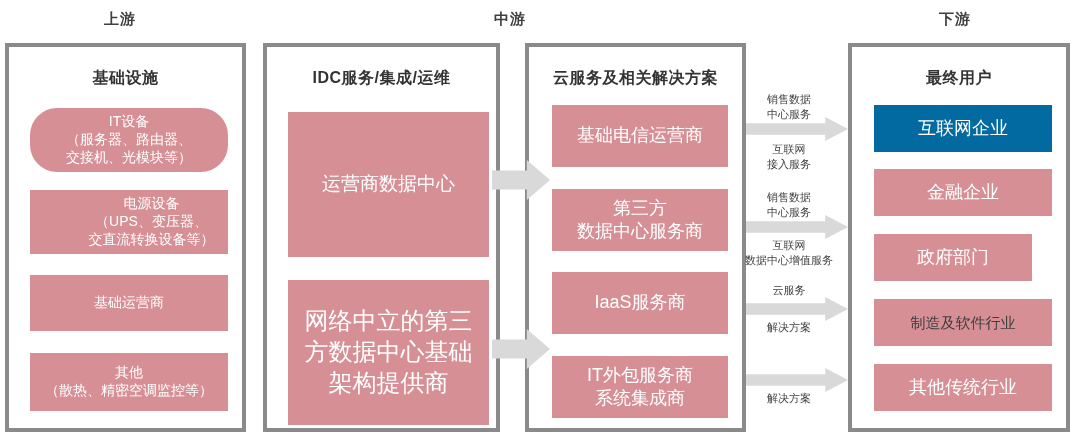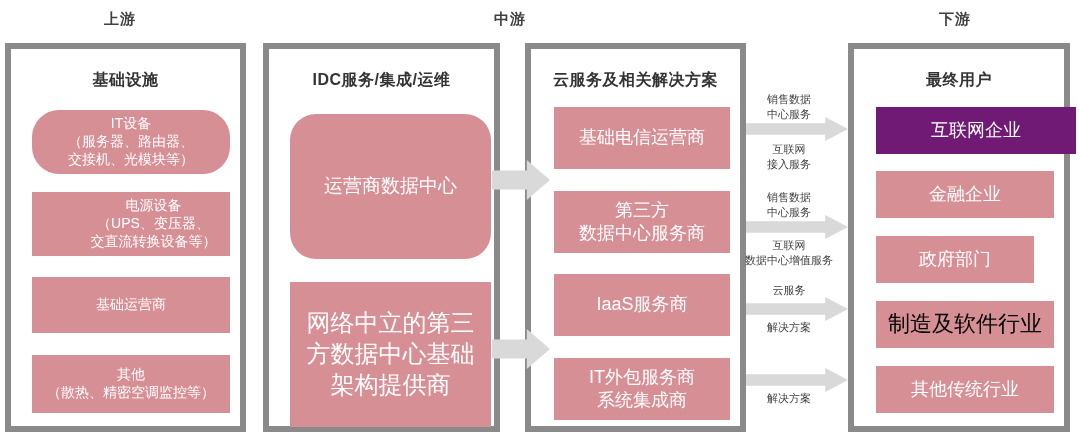--- a/index.html
+++ b/index.html
@@ -23,21 +23,21 @@
     letter-spacing:1px;
     white-space:nowrap;
     top:10px;
   }
 
   
   .panel{
     position:absolute;
     top:43px;
     height:389px;
-    border:6px solid #c4b5fd;
+    border:4px solid #c4b5fd;
     background:#ffffff;
     box-sizing:border-box;
   }
   .panel-title{
     position:absolute;
     left:0;right:0;
     top:21px;
     text-align:center;
     font-size:16px;
     font-weight:bold;
@@ -98,21 +98,21 @@
       <div class="pbox" style="left: 21px; top: 228px; width: 198px; height: 56px; font-size: 14px; background: rgb(215, 143, 150); color: rgb(255, 255, 255);">
         <span class="txt">基础运营商</span>
       </div>
       <div class="pbox" style="left: 21px; top: 306px; width: 198px; height: 58px; font-size: 14px; background: rgb(215, 143, 150); color: rgb(255, 255, 255);">
         <span class="txt">其他
 （散热、精密空调监控等）</span>
       </div>
     </div>
     <div class="panel" style="left: 263px; width: 237px; border-color: rgb(138, 138, 138);">
       <div class="panel-title" style="color: rgb(51, 51, 51);">IDC服务/集成/运维</div>
-      <div class="pbox" style="left: 21px; top: 65px; width: 201px; height: 145px; font-size: 19px; background: rgb(215, 143, 150); color: rgb(255, 255, 255); border-radius: 26px;">
+      <div class="pbox" style="left: 21px; top: 65px; width: 201px; height: 145px; font-size: 19px; background: rgb(215, 143, 150); color: rgb(255, 255, 255);">
         <span class="txt">运营商数据中心</span>
       </div>
       <div class="pbox" style="left: 21px; top: 233px; width: 201px; height: 145px; font-size: 24px; background: rgb(215, 143, 150); color: rgb(255, 255, 255);">
         <span class="txt">网络中立的第三
 方数据中心基础
 架构提供商</span>
       </div>
     </div>
     <div class="panel" style="left: 525px; width: 221px; border-color: rgb(138, 138, 138);">
       <div class="panel-title" style="color: rgb(51, 51, 51);">云服务及相关解决方案</div>
@@ -126,30 +126,30 @@
       <div class="pbox" style="left: 23px; top: 225px; width: 176px; height: 62px; font-size: 18px; background: rgb(215, 143, 150); color: rgb(255, 255, 255);">
         <span class="txt">IaaS服务商</span>
       </div>
       <div class="pbox" style="left: 23px; top: 309px; width: 176px; height: 62px; font-size: 18px; background: rgb(215, 143, 150); color: rgb(255, 255, 255);">
         <span class="txt">IT外包服务商
 系统集成商</span>
       </div>
     </div>
     <div class="panel" style="left: 848px; width: 222px; border-color: rgb(138, 138, 138);">
       <div class="panel-title" style="color: rgb(51, 51, 51);">最终用户</div>
-      <div class="pbox" style="left: 22px; top: 58px; width: 200px; height: 47px; font-size: 18px; background: #701a75; color: rgb(255, 255, 255);">
+      <div class="pbox" style="left: 22px; top: 58px; width: 178px; height: 47px; font-size: 18px; background: #0369a1; color: rgb(255, 255, 255);">
         <span class="txt">互联网企业</span>
       </div>
       <div class="pbox" style="left: 22px; top: 122px; width: 178px; height: 47px; font-size: 18px; background: rgb(215, 143, 150); color: rgb(255, 255, 255);">
         <span class="txt">金融企业</span>
       </div>
       <div class="pbox" style="left: 22px; top: 187px; width: 158px; height: 47px; font-size: 18px; background: rgb(215, 143, 150); color: rgb(255, 255, 255);">
         <span class="txt">政府部门</span>
       </div>
-      <div class="pbox" style="left: 22px; top: 252px; width: 178px; height: 47px; font-size: 22px; background: rgb(215, 143, 150); color: #000000;">
+      <div class="pbox" style="left: 22px; top: 252px; width: 178px; height: 47px; font-size: 15px; background: rgb(215, 143, 150); color: #404040;">
         <span class="txt">制造及软件行业</span>
       </div>
       <div class="pbox" style="left: 22px; top: 317px; width: 178px; height: 47px; font-size: 18px; background: rgb(215, 143, 150); color: rgb(255, 255, 255);">
         <span class="txt">其他传统行业</span>
       </div>
     </div>
     <div class="arrow" style="left: 492px; top: 160px; width: 58px; height: 40px;">
       <svg width="58" height="40" viewBox="0 0 58 40">
         <polygon points="0.0,10.4 34.8,10.4 34.8,0.0 58.0,20.0 34.8,40.0 34.8,29.6 0.0,29.6" fill="#d9d9d9"></polygon>
       </svg>

